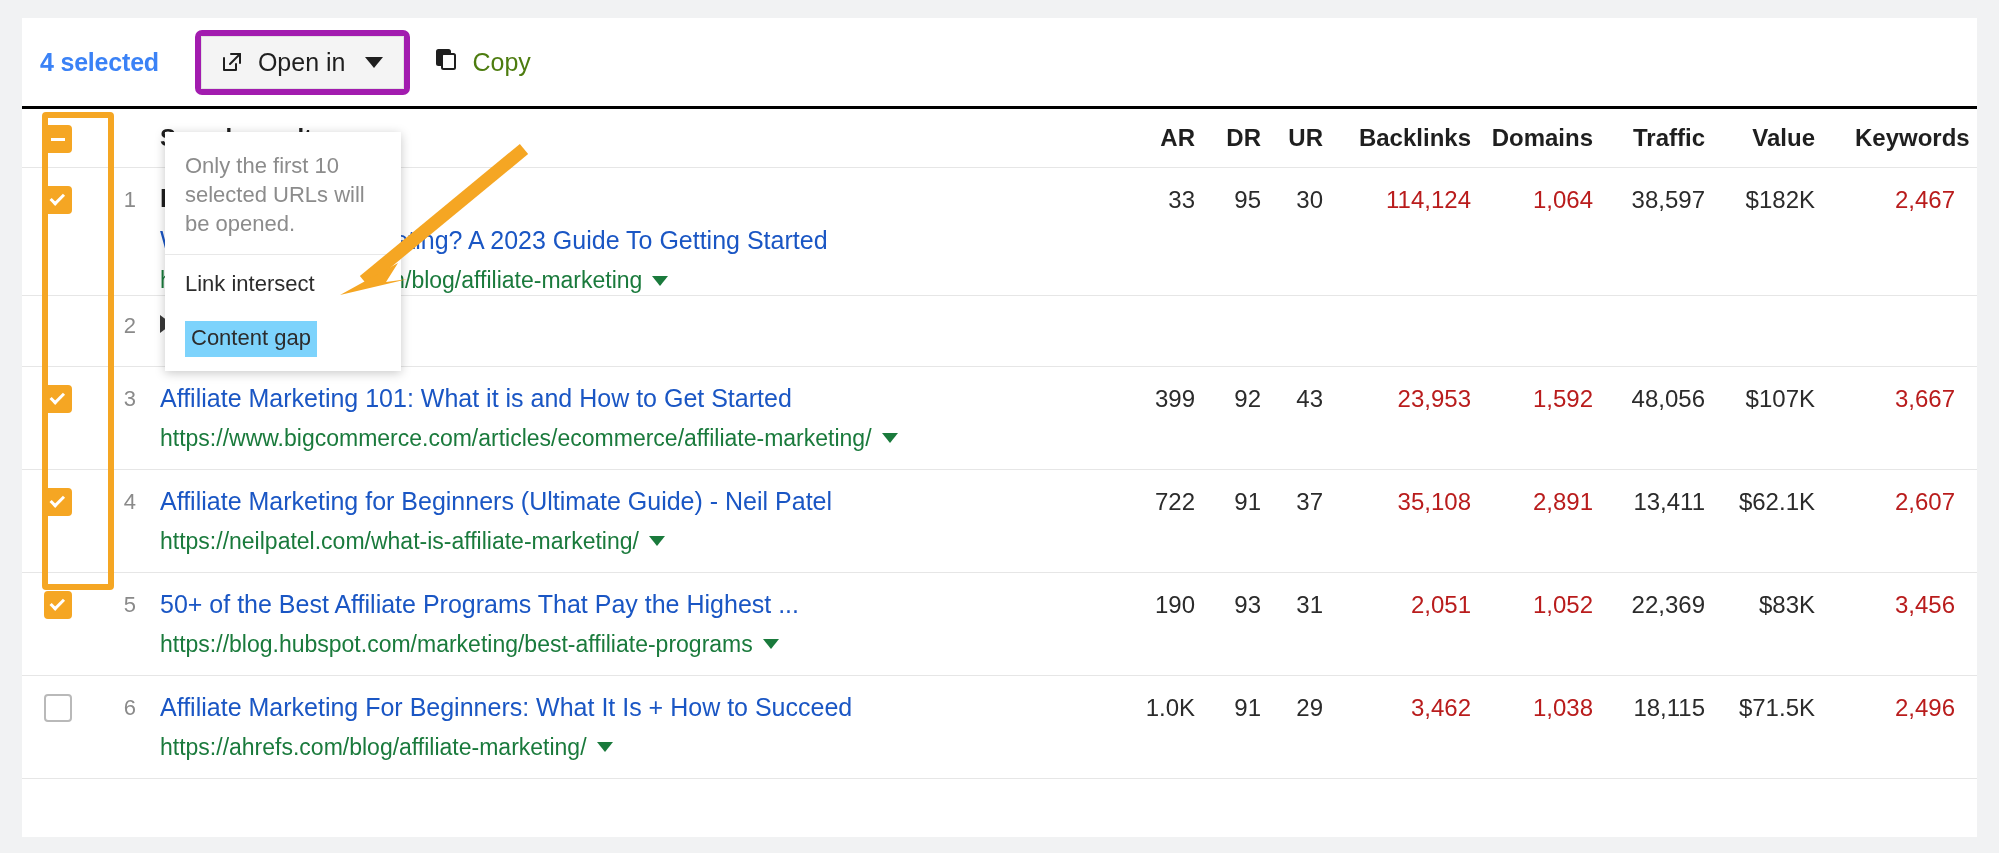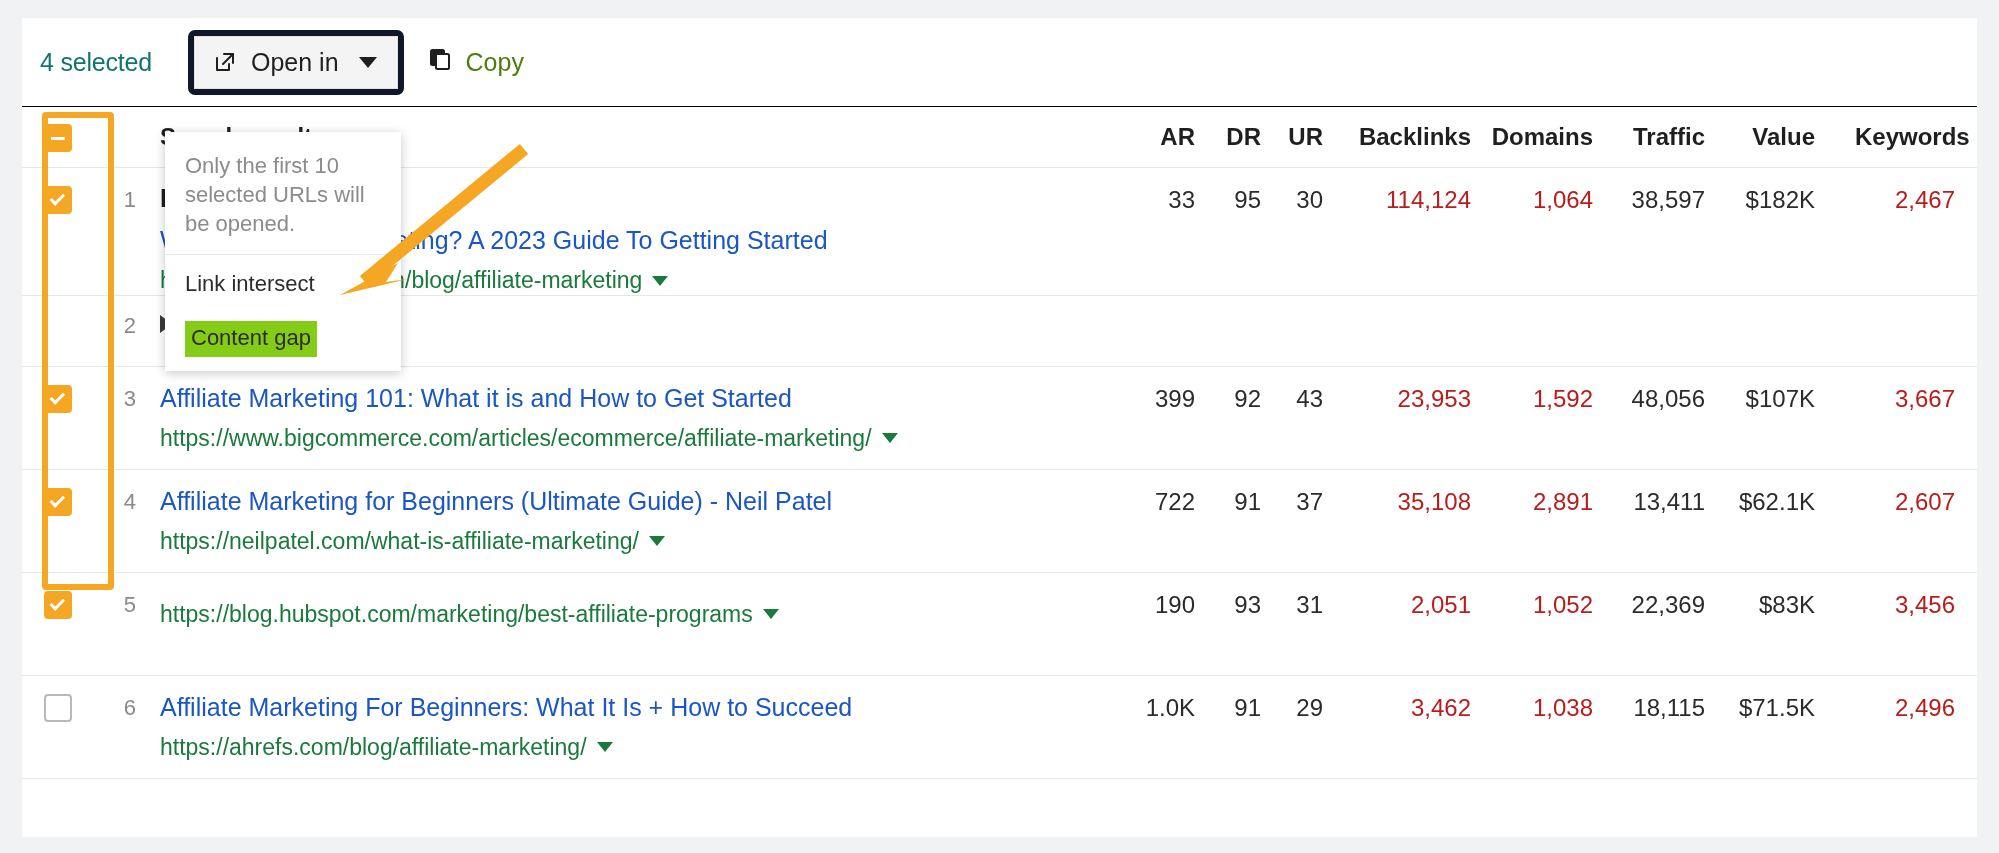--- a/index.html
+++ b/index.html
@@ -44,31 +44,31 @@
     position: absolute;
     left: 0; top: 0;
     width: 100%;
     height: 88px;
     display: flex;
     align-items: center;
     padding-left: 18px;
   }
   .selected-count {
     font-size: 25px;
-    font-weight: normal;
-    color: #0f766e;
+    font-weight: bold;
+    color: #3b82f6;
     letter-spacing: -0.2px;
     margin-right: 36px;
   }
   .openin-wrap {
     position: relative;
     margin-right: 18px;
   }
   .openin-highlight {
-    border: 6px solid #0f172a;
+    border: 6px solid #a21caf;
     border-radius: 7px;
     padding: 0;
     display: inline-block;
   }
   .openin-btn {
     display: flex;
     align-items: center;
     gap: 14px;
     background: #f4f4f4;
     border: 1px solid #e2e2e2;
@@ -121,21 +121,21 @@
     font-size: 22px;
     color: #2c2c2c;
     padding: 16px 20px 8px 20px;
     cursor: pointer;
     white-space: nowrap;
   }
   .dropdown-item.hl {
     padding: 16px 20px 14px 20px;
   }
   .dropdown-item.hl span.mark {
-    background: #84cc16;
+    background: #7dd3fc;
     padding: 4px 6px 6px 6px;
     display: inline-block;
   }
 
   
   .arrow-annot {
     position: absolute;
     left: 280px;
     top: 125px;
     z-index: 60;
@@ -160,21 +160,21 @@
     position: absolute;
     left: 0;
     top: 88px;
     width: 100%;
   }
   .thead {
     display: flex;
     align-items: center;
     height: 62px;
     border-bottom: 1px solid #e6e6e6;
-    border-top: 1px solid #000000;
+    border-top: 3px solid #000000;
   }
   .row {
     display: flex;
     align-items: flex-start;
     border-bottom: 1px solid #e6e6e6;
     min-height: 103px;
     padding-top: 16px;
   }
   .row.short { min-height: 71px; padding-top: 14px; }
 
@@ -454,20 +454,21 @@
       </div>
 
       <div class="row">
         <div class="c-check">
           <div class="cb checked">
             <span class="tick"></span>
           </div>
         </div>
         <div class="c-pos">5</div>
         <div class="c-main">
+          <div><span class="title-link">50+ of the Best Affiliate Programs That Pay the Highest ...</span></div>
           <div class="url-line">
             <span>https://blog.hubspot.com/marketing/best-affiliate-programs</span>
             <span class="url-caret"></span>
           </div>
         </div>
         <div class="c-num c-ar">190</div>
         <div class="c-num c-dr">93</div>
         <div class="c-num c-ur">31</div>
         <div class="c-num c-bl num-blue">2,051</div>
         <div class="c-num c-dm num-blue">1,052</div>

